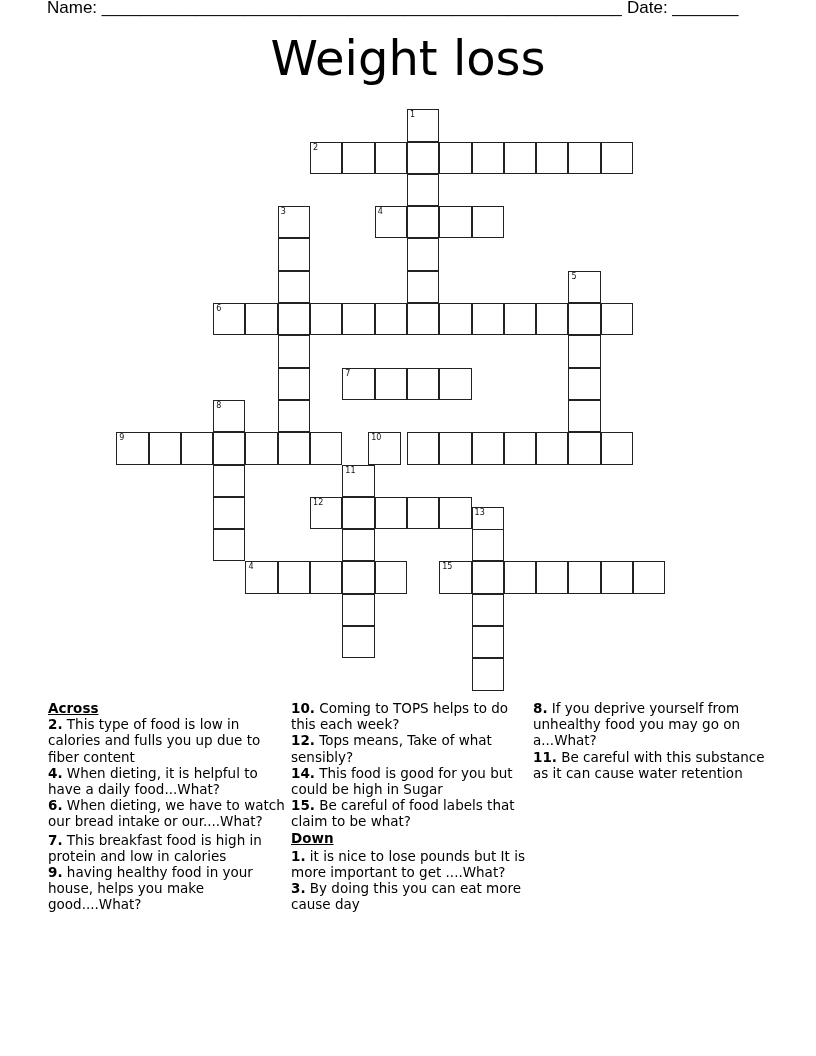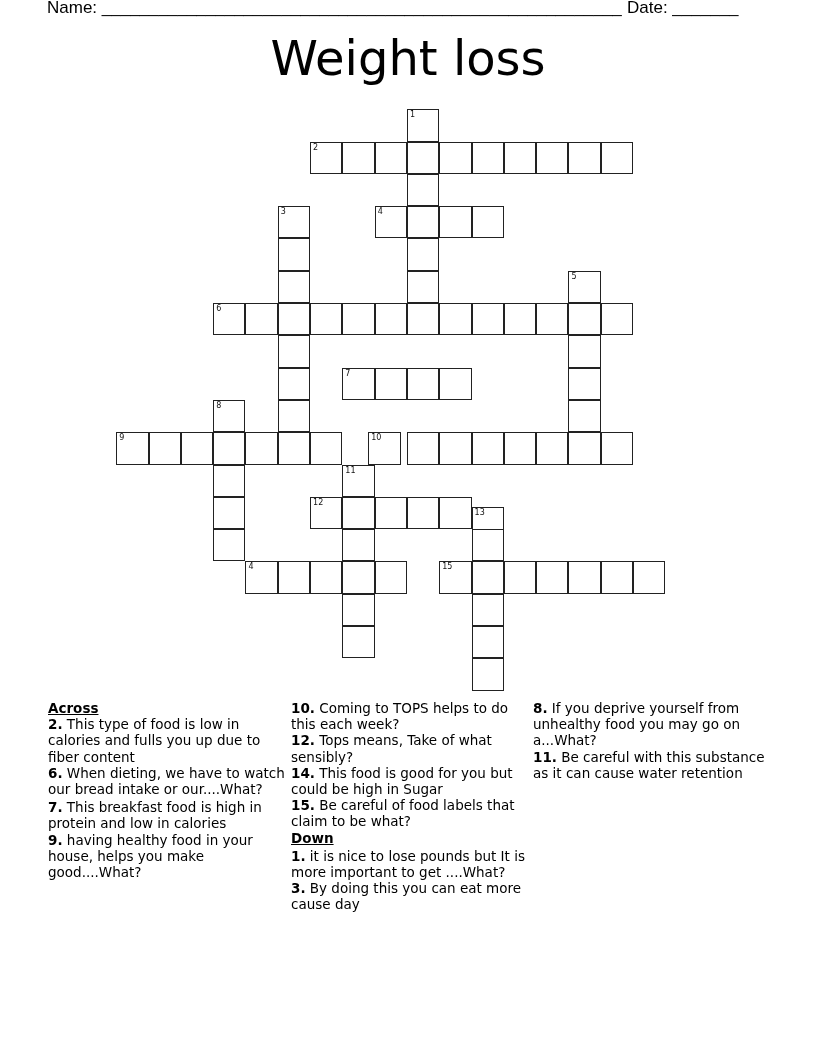--- a/index.html
+++ b/index.html
@@ -147,20 +147,21 @@
     <div class="cell" style="left: 504.6px; top: 562.2px;"></div>
     <div class="cell" style="left: 536.9px; top: 562.2px;"></div>
     <div class="cell" style="left: 569.2px; top: 562.2px;"></div>
     <div class="cell" style="left: 601.5px; top: 562.2px;"></div>
     <div class="cell" style="left: 633.8px; top: 562.2px;"></div>
   </div>
 
 <div class="clues col1">
   <div class="clue-heading">Across</div>
   <div class="clue"><span class="n">2.</span><span> This type of food is low in calories and fulls you up due to fiber content</span></div>
+  <div class="clue"><span class="n">4.</span><span> When dieting, it is helpful to have a daily food...What?</span></div>
   <div class="clue"><span class="n">6.</span><span> When dieting, we have to watch our bread intake or our....What?</span></div>
   <div class="gap"></div>
   <div class="clue"><span class="n">7.</span><span> This breakfast food is high in protein and low in calories</span></div>
   <div class="clue"><span class="n">9.</span><span> having healthy food in your house, helps you make good....What?</span></div>
 </div>
 
 <div class="clues col2">
   <div class="clue"><span class="n">10.</span><span> Coming to TOPS helps to do this each week?</span></div>
   <div class="clue"><span class="n">12.</span><span> Tops means, Take of what sensibly?</span></div>
   <div class="clue"><span class="n">14.</span><span> This food is good for you but could be high in Sugar</span></div>

